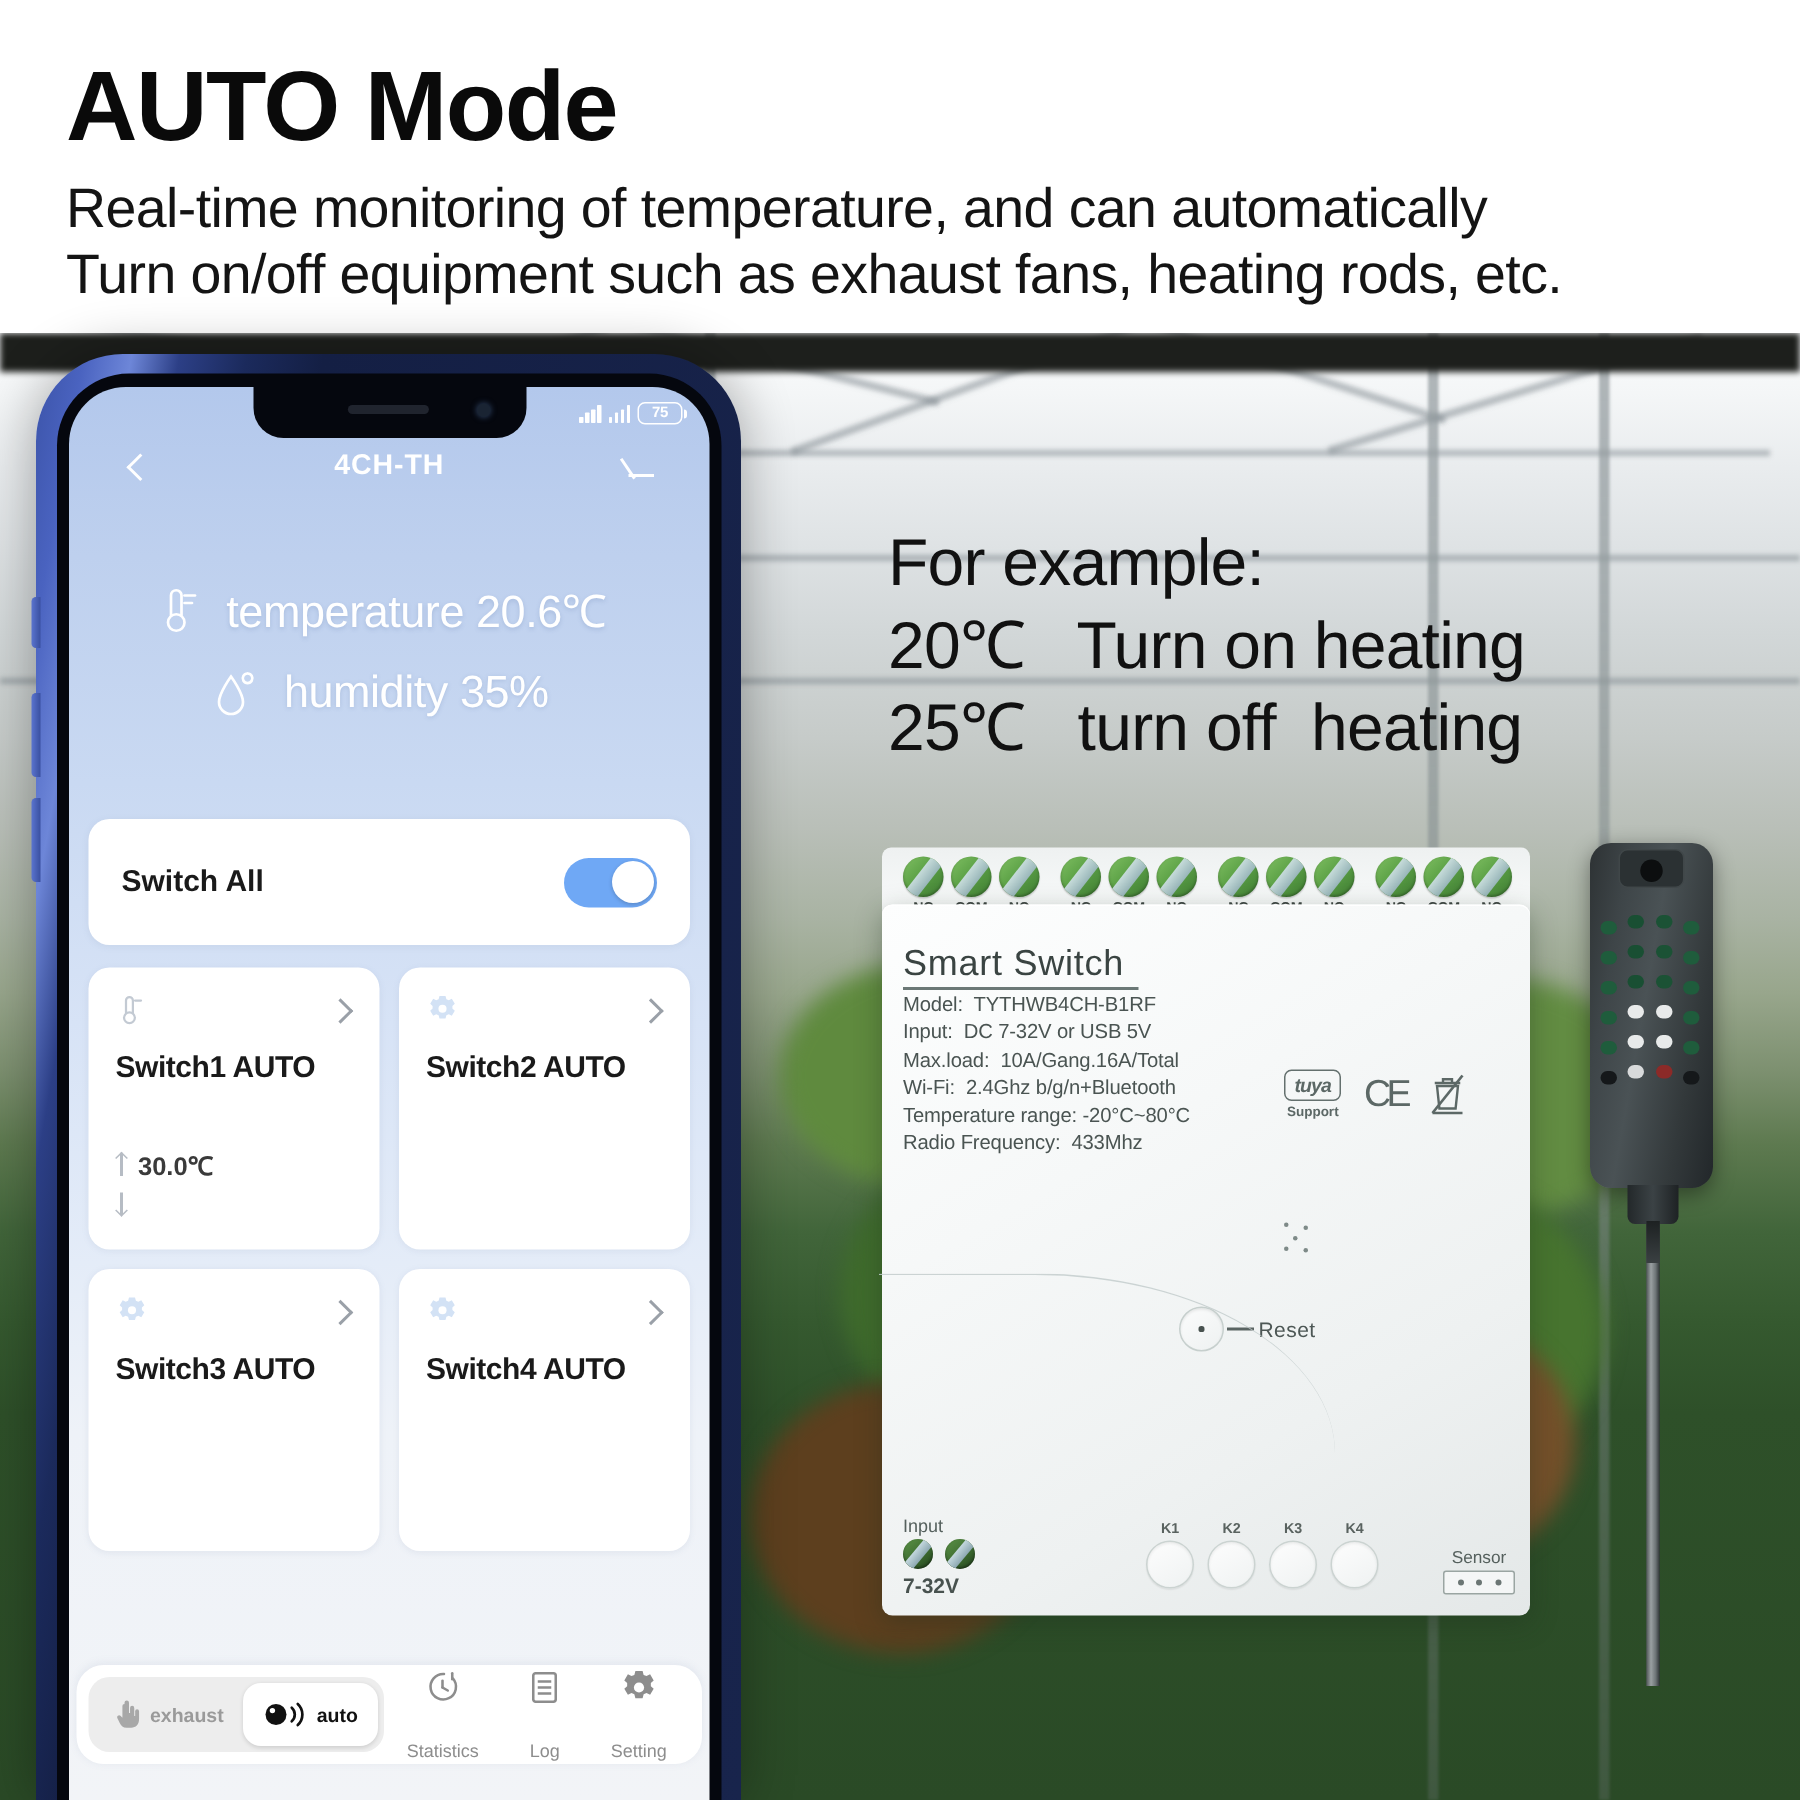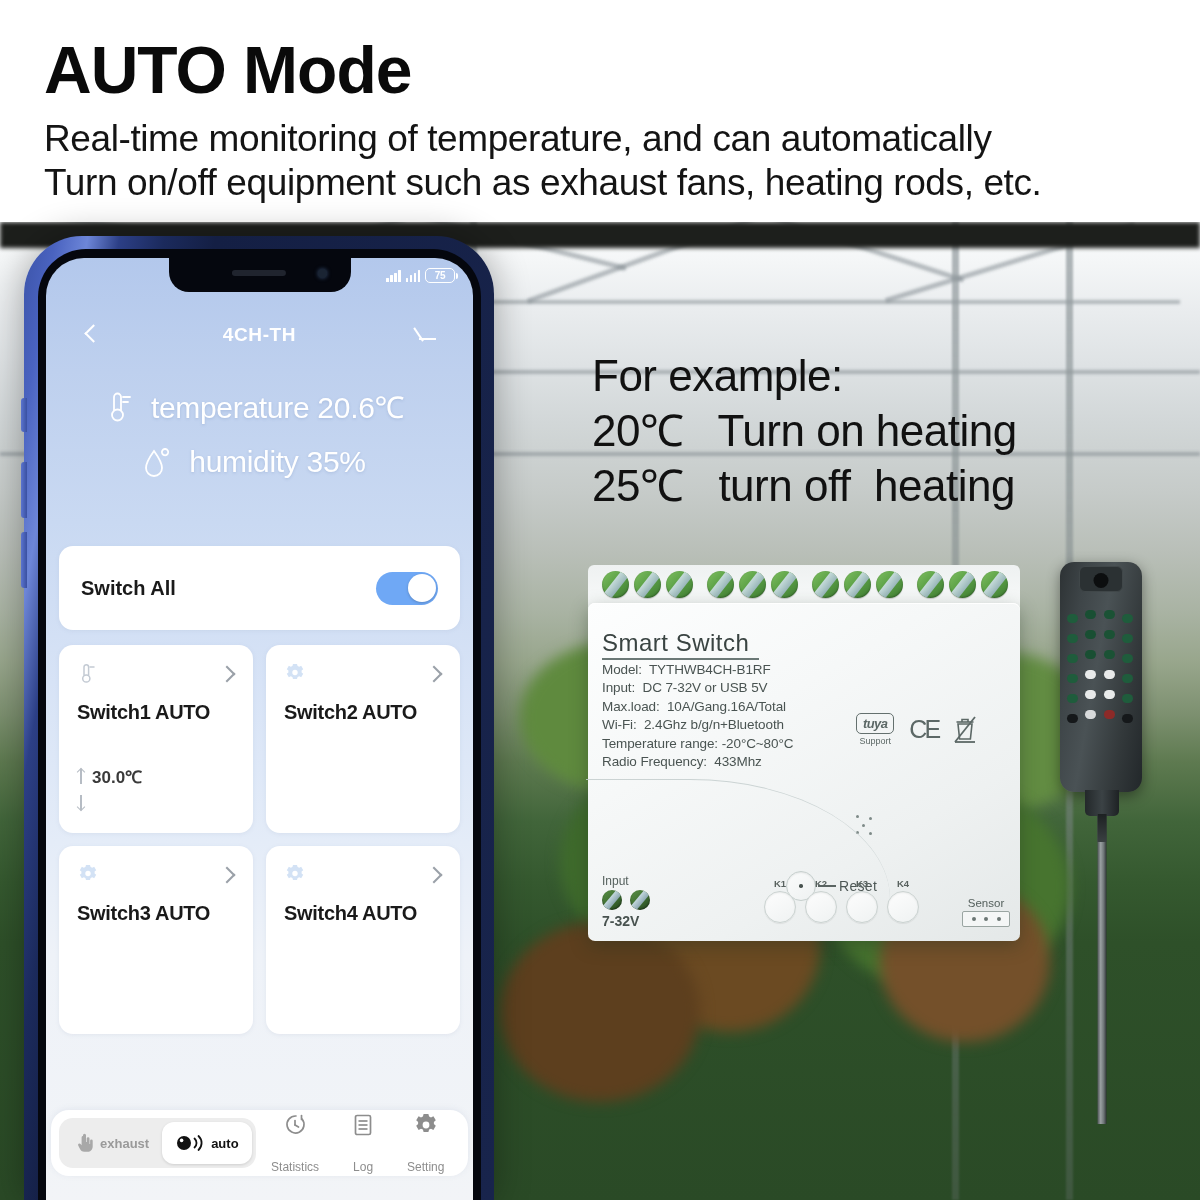--- a/index.html
+++ b/index.html
@@ -193,21 +193,21 @@
     content: ""; position: absolute; right: -4px; top: 4px;
     width: 2.5px; height: 6px; background: #fff; border-radius: 0 2px 2px 0;
   }
 
   
   #app-navbar {
     position: absolute;
     left: 0; right: 0; top: 42px;
     height: 46px;
     display: flex;
-    align-items: flex-end;
+    align-items: flex-start;
     padding: 0 34px;
     z-index: 4;
   }
   #app-title {
     flex: 1; text-align: center;
     color: #fff; font-size: 19px; font-weight: 700; letter-spacing: .6px;
   }
   #back-icon, #edit-icon { width: 24px; height: 24px; position: relative; }
   #back-icon::before {
     content: ""; position: absolute; left: 7px; top: 5px;
@@ -351,21 +351,21 @@
   #auto-icon { width: 30px; height: 20px; position: relative; }
   .navtabs { display: flex; flex: 1; justify-content: space-around; align-items: center; }
   .navtab { display: flex; flex-direction: column; align-items: center; gap: 22px; }
   .navtab-icon { width: 26px; height: 26px; position: relative; }
   .navtab-label { font-size: 12px; color: #8d8d8d; font-weight: 500; }
 
   
   #device {
     position: absolute;
     left: 588px; top: 565px;
-    width: 432px; height: 376px;
+    width: 432px; height: 512px;
     z-index: 30;
   }
   #device-shell {
     position: absolute;
     left: 0; top: 38px; right: 0; bottom: 0;
     background: linear-gradient(150deg, #fdfefe 0%, #f6f8f8 35%, #eef1f1 70%, #e4e8e8 100%);
     border-radius: 7px;
     box-shadow: 0 5px 18px rgba(30,45,30,.35), inset 0 1px 0 #fff;
   }
   #device-shell::after {
@@ -433,21 +433,21 @@
   #tuya-badge { text-align: center; }
   #tuya-logo {
     border: 1.8px solid #64706e;
     border-radius: 5px;
     padding: 2px 6px;
     font-size: 13px; color: #5c6866; font-weight: 700;
     font-style: italic;
     letter-spacing: -.6px;
   }
   #tuya-support {
-    font-size: 9px; color: #5c6866; margin-top: 2px; font-weight: 400;
+    font-size: 9px; color: #5c6866; margin-top: 2px; font-weight: 700;
   }
   #ce-mark { font-size: 25px; color: #5c6866; letter-spacing: -3px; margin-top: 2px; }
   #weee-icon { width: 24px; height: 30px; position: relative; margin-top: 2px; }
   #speaker-dots {
     position: absolute;
     left: 268px; top: 212px;
     width: 22px; height: 22px;
   }
   #speaker-dots i {
     position: absolute; width: 3px; height: 3px;

